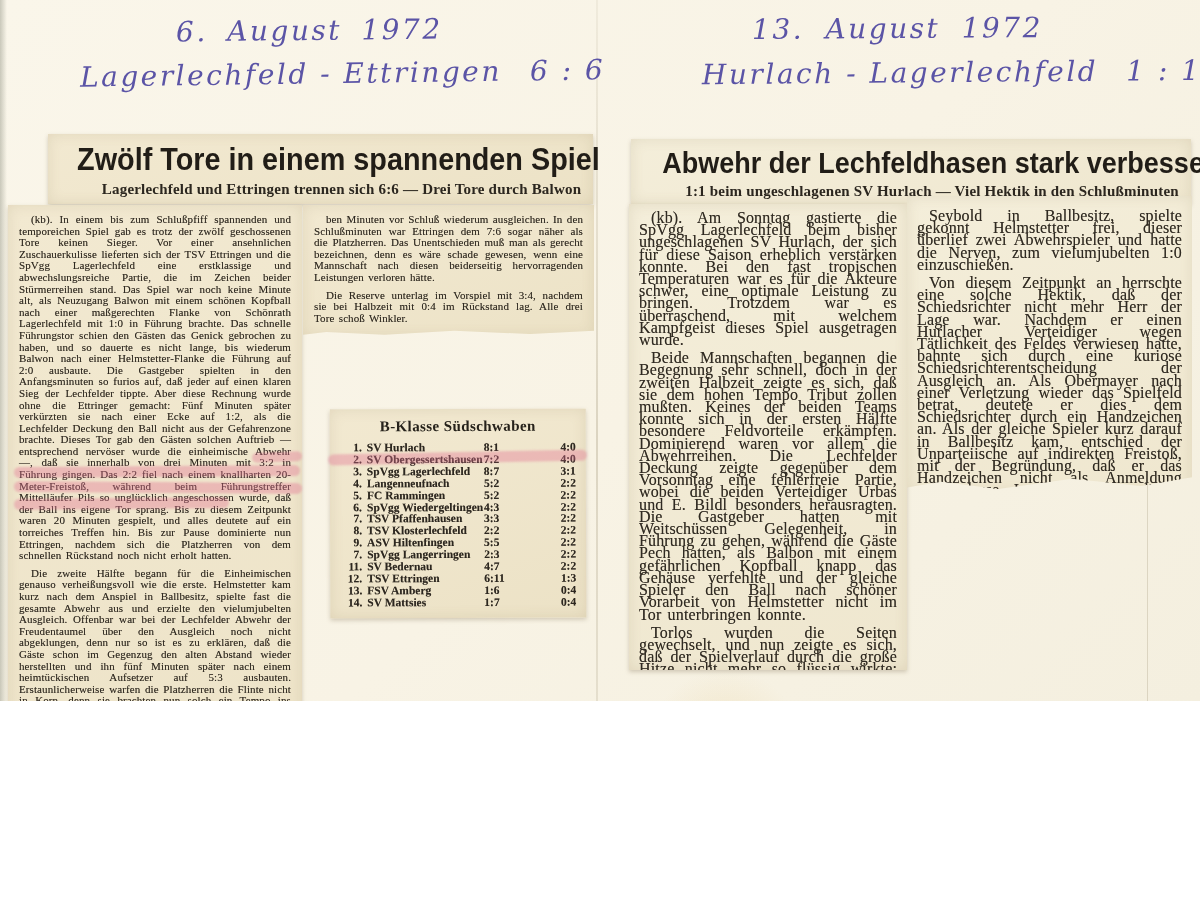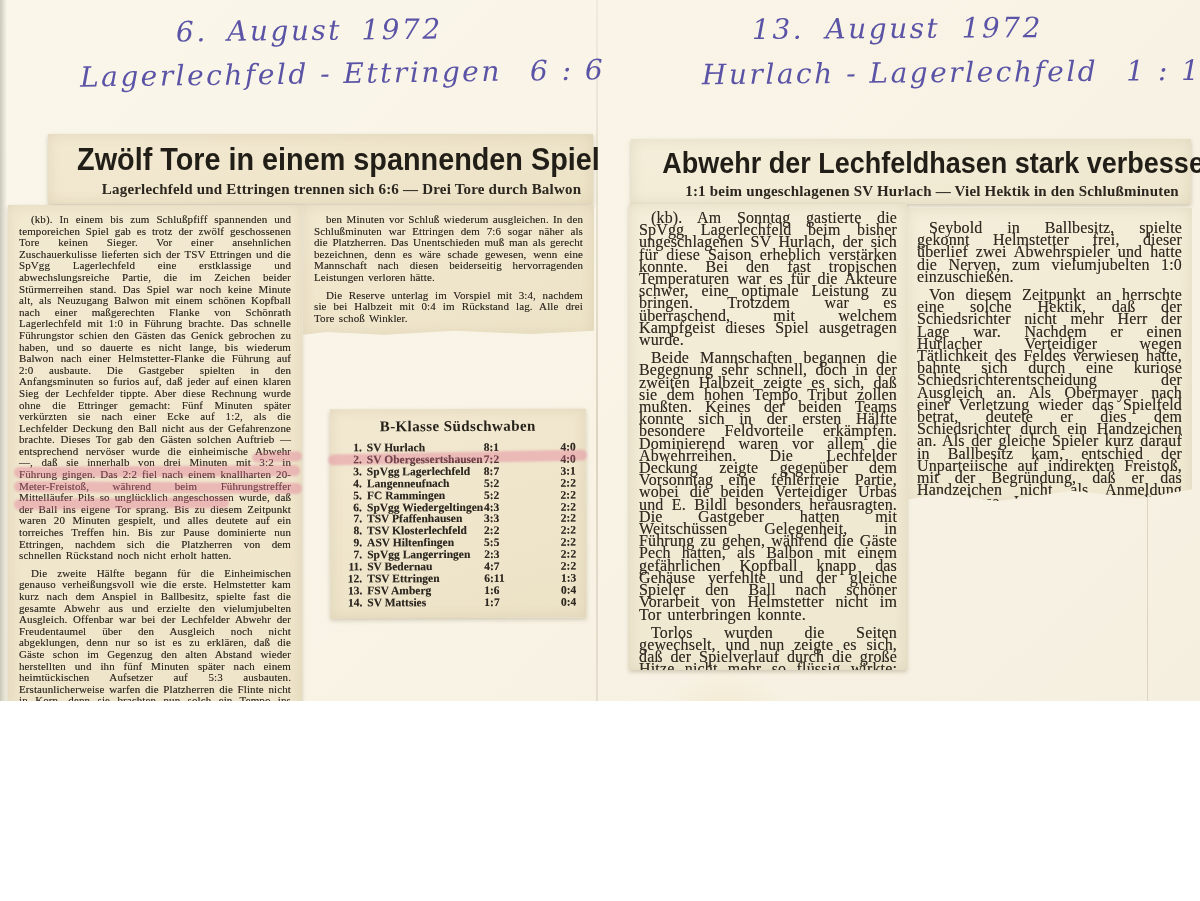--- a/index.html
+++ b/index.html
@@ -44,21 +44,21 @@
   .subhead{font-weight:bold;font-size:15px;color:#2b261f;white-space:nowrap;margin-top:3px;letter-spacing:.2px;padding-left:42px;}
   .col{overflow:hidden;color:#2f2a22;text-align:justify;
        text-shadow:0 0 .4px rgba(70,58,44,.55);}
   .col .para{margin:0 0 6px 0;text-indent:12px;}
   .col-l{font-size:11px;line-height:11.6px;letter-spacing:.1px;word-spacing:1.5px;padding:9px 11px;}
   .col-r{font-size:16px;line-height:12.2px;letter-spacing:.15px;word-spacing:2px;padding:8px 10px;}
   .lc1{left:8px;top:187px;width:294px;height:710px;}
   .lc2{left:303px;top:187px;width:291px;height:131px;
        clip-path:polygon(0 0,100% 0,100% 96%,78% 98.5%,52% 96%,28% 99%,8% 97%,0 99%);}
   .rc1{left:629px;top:204px;width:278px;height:466px;}
-  .rc2{left:907px;top:208px;width:285px;height:296px;padding-top:14px;
+  .rc2{left:907px;top:196px;width:285px;height:296px;padding-top:14px;
        clip-path:polygon(0 0,100% 0,100% 95%,82% 98%,58% 95.5%,32% 99%,12% 96.5%,0 98.5%);}
   
   .table-clip{left:330px;top:391px;width:256px;height:209px;padding:7px 10px;transform:rotate(-.2deg);}
   .table-title{font-weight:bold;font-size:15px;text-align:center;color:#26221b;margin:2px 0 7px 0;letter-spacing:.4px;}
   .trow{display:flex;font-weight:bold;font-size:11.5px;line-height:11.9px;color:#2c2720;
         text-shadow:0 0 .4px rgba(70,58,44,.5);}
   .tc-pos{width:22px;text-align:right;margin-right:5px;flex:none;}
   .tc-team{flex:1;text-align:left;}
   .tc-goals{width:42px;text-align:left;flex:none;}
   .tc-points{width:50px;text-align:right;flex:none;}

